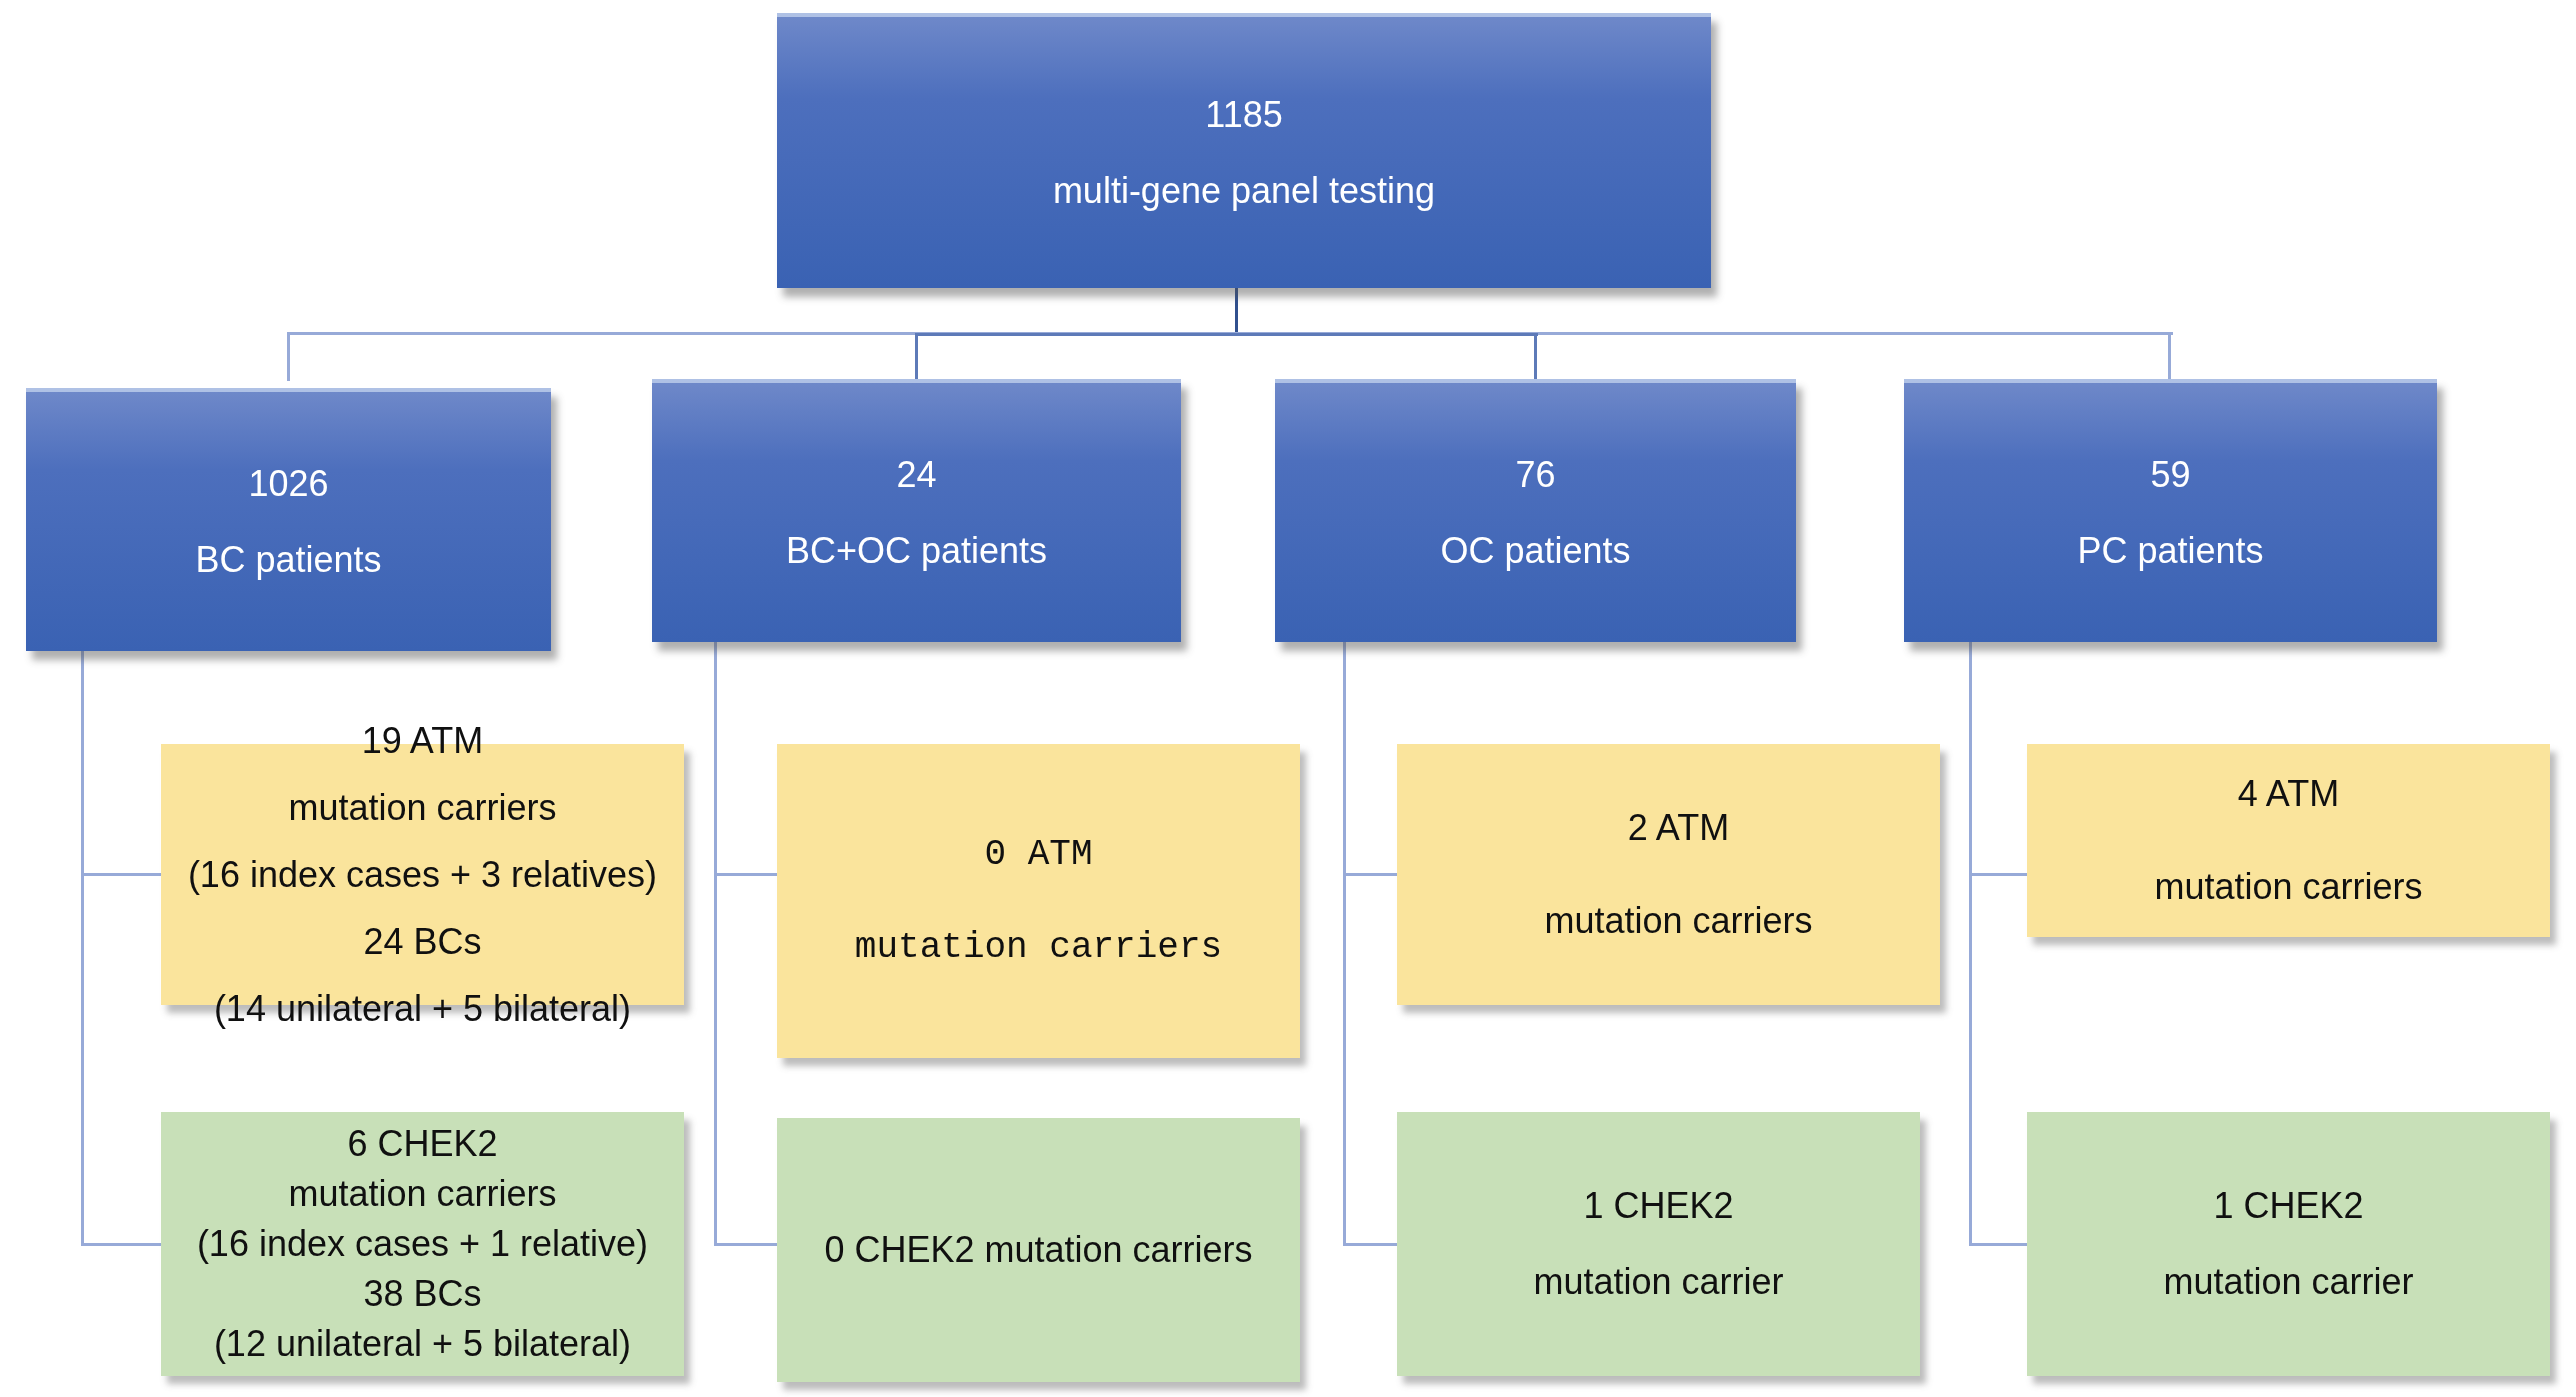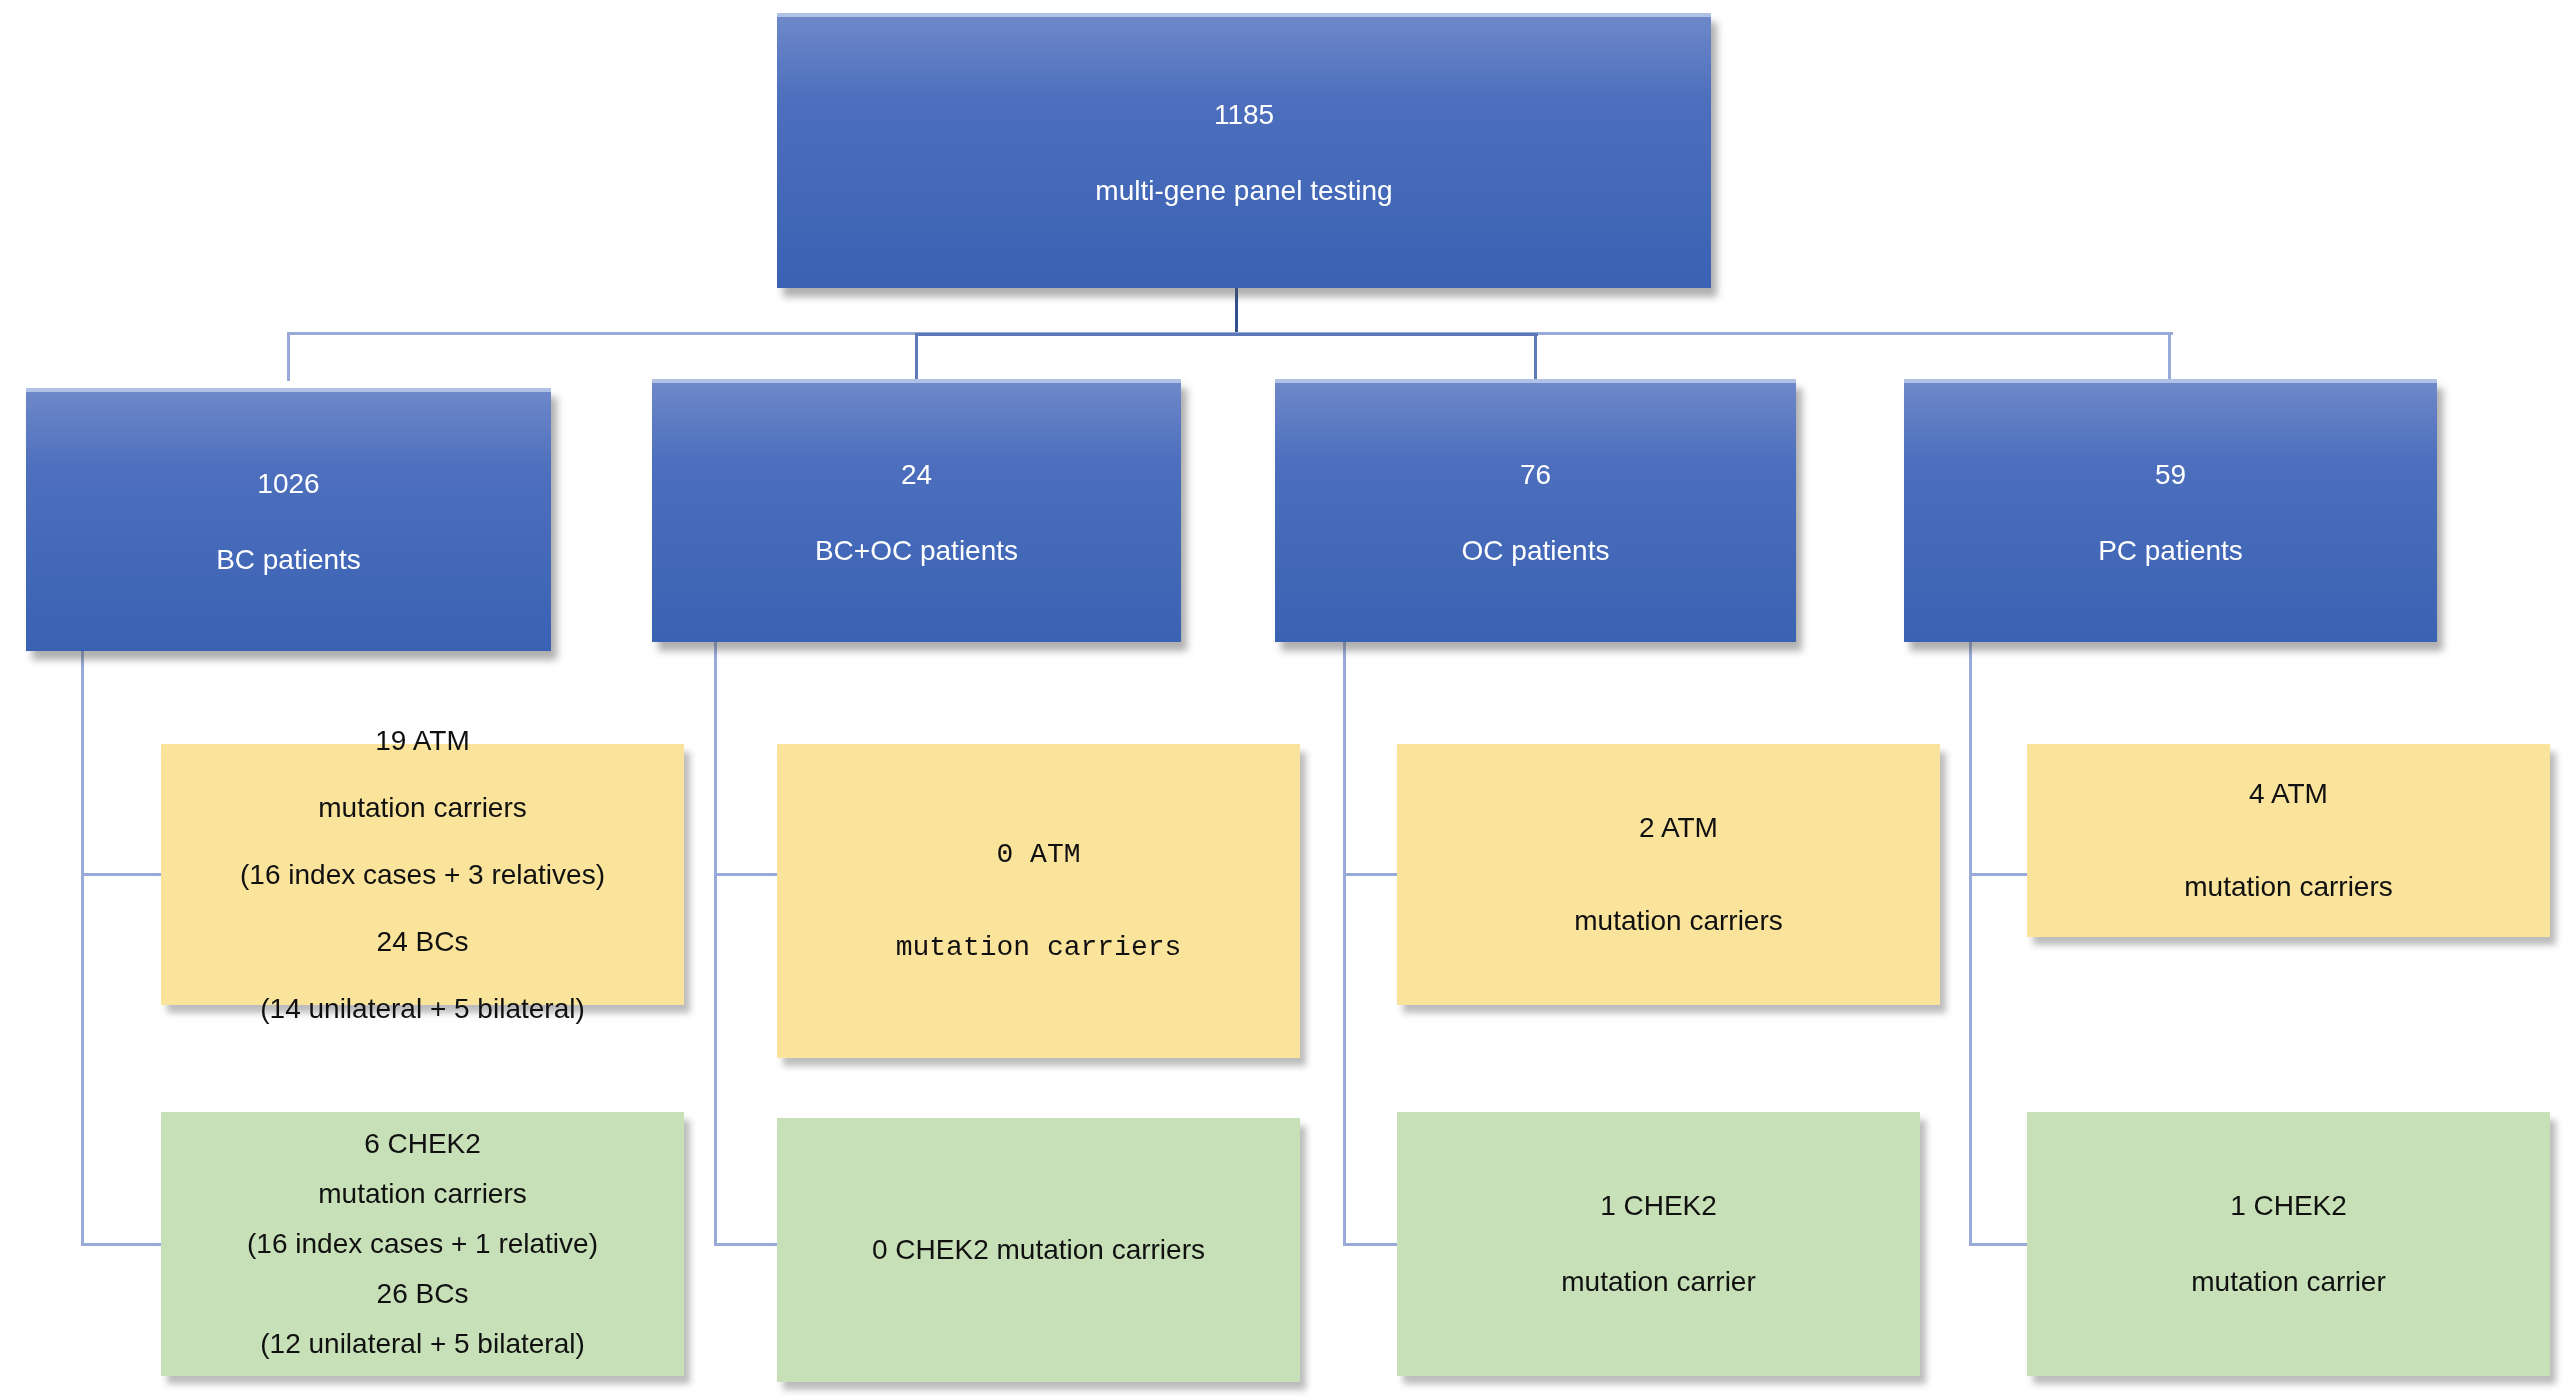--- a/index.html
+++ b/index.html
@@ -8,21 +8,21 @@
     width:2576px;height:1397px;
     background:#ffffff;
     font-family:"Liberation Sans", sans-serif;
     overflow:hidden;
   }
   .box{
     position:absolute;
     display:flex;flex-direction:column;
     justify-content:center;align-items:center;
     text-align:center;
-    font-size:28px;line-height:50px;
+    font-size:36px;line-height:50px;
     z-index:2;
   }
   .line{white-space:nowrap;}
   .spaced .line{margin:13px 0;}
   .tight .line{margin:0;}
   .blue{
     background:linear-gradient(180deg,
       var(--blue-top,#6e88c9) 0%,
       var(--blue-mid,#4d6fbd) 30%,
       var(--blue-bottom,#3a62b3) 100%);
@@ -113,21 +113,21 @@
   </div>
   <div class="box yellow spaced" style="left:2027px;top:744px;width:523px;height:193px;">
     <div class="line">4 ATM</div>
     <div class="line">mutation carriers</div>
   </div>
 
   <div class="box green tight" style="left:161px;top:1112px;width:523px;height:264px;">
     <div class="line">6 CHEK2</div>
     <div class="line">mutation carriers</div>
     <div class="line">(16 index cases + 1 relative)</div>
-    <div class="line">26 BCs</div>
+    <div class="line">38 BCs</div>
     <div class="line">(12 unilateral + 5 bilateral)</div>
   </div>
   <div class="box green spaced" style="left:777px;top:1112px;width:523px;height:264px;margin-top:6px;">
     <div class="line">0 CHEK2 mutation carriers</div>
   </div>
   <div class="box green spaced" style="left:1397px;top:1112px;width:523px;height:264px;">
     <div class="line">1 CHEK2</div>
     <div class="line">mutation carrier</div>
   </div>
   <div class="box green spaced" style="left:2027px;top:1112px;width:523px;height:264px;">

